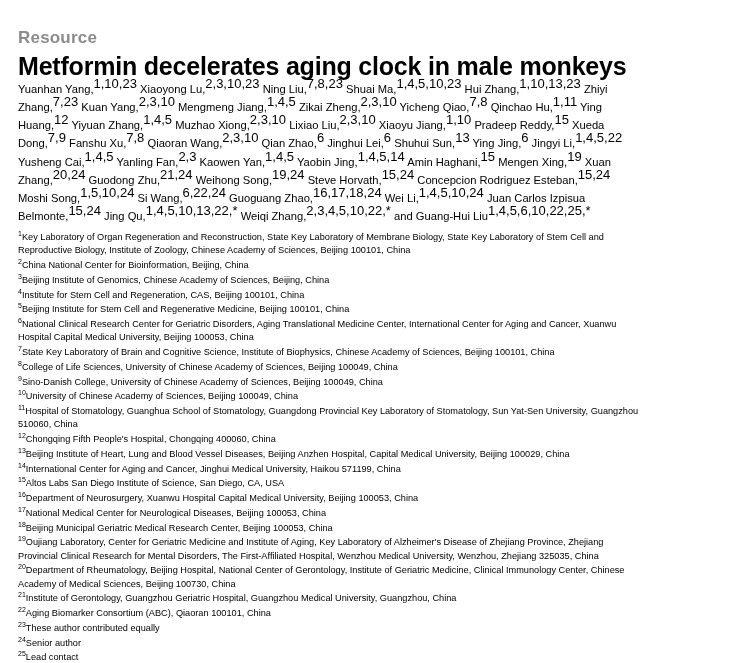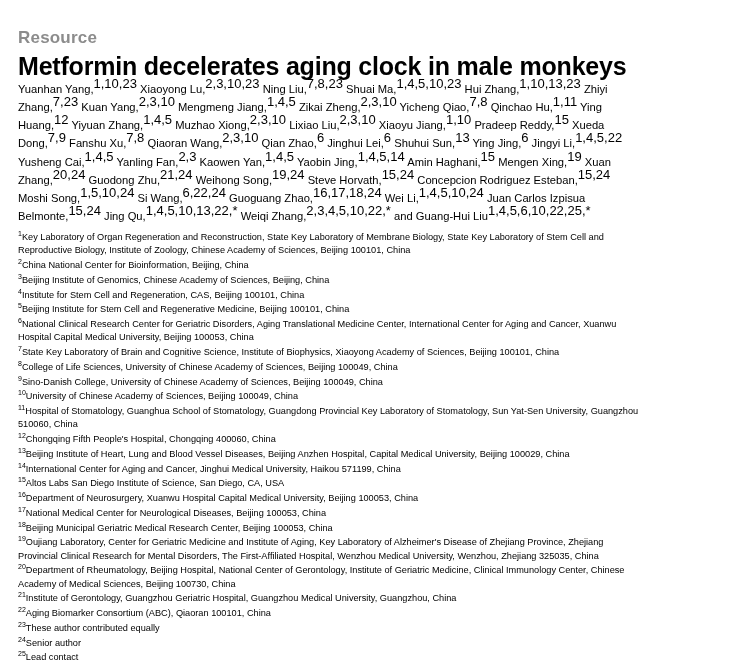--- a/index.html
+++ b/index.html
@@ -88,21 +88,21 @@
 
   <div class="authors" id="author-list"><span>Yuanhan Yang,</span><span class="sup">1,10,23</span> <span>Xiaoyong Lu,</span><span class="sup">2,3,10,23</span> <span>Ning Liu,</span><span class="sup">7,8,23</span> <span>Shuai Ma,</span><span class="sup">1,4,5,10,23</span> <span>Hui Zhang,</span><span class="sup">1,10,13,23</span> <span>Zhiyi Zhang,</span><span class="sup">7,23</span> <span>Kuan Yang,</span><span class="sup">2,3,10</span> <span>Mengmeng Jiang,</span><span class="sup">1,4,5</span> <span>Zikai Zheng,</span><span class="sup">2,3,10</span> <span>Yicheng Qiao,</span><span class="sup">7,8</span> <span>Qinchao Hu,</span><span class="sup">1,11</span> <span>Ying Huang,</span><span class="sup">12</span> <span>Yiyuan Zhang,</span><span class="sup">1,4,5</span> <span>Muzhao Xiong,</span><span class="sup">2,3,10</span> <span>Lixiao Liu,</span><span class="sup">2,3,10</span> <span>Xiaoyu Jiang,</span><span class="sup">1,10</span> <span>Pradeep Reddy,</span><span class="sup">15</span> <span>Xueda Dong,</span><span class="sup">7,9</span> <span>Fanshu Xu,</span><span class="sup">7,8</span> <span>Qiaoran Wang,</span><span class="sup">2,3,10</span> <span>Qian Zhao,</span><span class="sup">6</span> <span>Jinghui Lei,</span><span class="sup">6</span> <span>Shuhui Sun,</span><span class="sup">13</span> <span>Ying Jing,</span><span class="sup">6</span> <span>Jingyi Li,</span><span class="sup">1,4,5,22</span> <span>Yusheng Cai,</span><span class="sup">1,4,5</span> <span>Yanling Fan,</span><span class="sup">2,3</span> <span>Kaowen Yan,</span><span class="sup">1,4,5</span> <span>Yaobin Jing,</span><span class="sup">1,4,5,14</span> <span>Amin Haghani,</span><span class="sup">15</span> <span>Mengen Xing,</span><span class="sup">19</span> <span>Xuan Zhang,</span><span class="sup">20,24</span> <span>Guodong Zhu,</span><span class="sup">21,24</span> <span>Weihong Song,</span><span class="sup">19,24</span> <span>Steve Horvath,</span><span class="sup">15,24</span> <span>Concepcion Rodriguez Esteban,</span><span class="sup">15,24</span> <span>Moshi Song,</span><span class="sup">1,5,10,24</span> <span>Si Wang,</span><span class="sup">6,22,24</span> <span>Guoguang Zhao,</span><span class="sup">16,17,18,24</span> <span>Wei Li,</span><span class="sup">1,4,5,10,24</span> <span>Juan Carlos Izpisua Belmonte,</span><span class="sup">15,24</span> <span>Jing Qu,</span><span class="sup">1,4,5,10,13,22,*</span> <span>Weiqi Zhang,</span><span class="sup">2,3,4,5,10,22,*</span> <span>and Guang-Hui Liu</span><span class="sup">1,4,5,6,10,22,25,*</span> </div>
 
   <div class="affiliations" id="affiliation-list">
       <div class="aff"><span class="sup">1</span><span>Key Laboratory of Organ Regeneration and Reconstruction, State Key Laboratory of Membrane Biology, State Key Laboratory of Stem Cell and Reproductive Biology, Institute of Zoology, Chinese Academy of Sciences, Beijing 100101, China</span></div>
       <div class="aff"><span class="sup">2</span><span>China National Center for Bioinformation, Beijing, China</span></div>
       <div class="aff"><span class="sup">3</span><span>Beijing Institute of Genomics, Chinese Academy of Sciences, Beijing, China</span></div>
       <div class="aff"><span class="sup">4</span><span>Institute for Stem Cell and Regeneration, CAS, Beijing 100101, China</span></div>
       <div class="aff"><span class="sup">5</span><span>Beijing Institute for Stem Cell and Regenerative Medicine, Beijing 100101, China</span></div>
       <div class="aff"><span class="sup">6</span><span>National Clinical Research Center for Geriatric Disorders, Aging Translational Medicine Center, International Center for Aging and Cancer, Xuanwu Hospital Capital Medical University, Beijing 100053, China</span></div>
-      <div class="aff"><span class="sup">7</span><span>State Key Laboratory of Brain and Cognitive Science, Institute of Biophysics, Xiaoyong Academy of Sciences, Beijing 100101, China</span></div>
+      <div class="aff"><span class="sup">7</span><span>State Key Laboratory of Brain and Cognitive Science, Institute of Biophysics, Chinese Academy of Sciences, Beijing 100101, China</span></div>
       <div class="aff"><span class="sup">8</span><span>College of Life Sciences, University of Chinese Academy of Sciences, Beijing 100049, China</span></div>
       <div class="aff"><span class="sup">9</span><span>Sino-Danish College, University of Chinese Academy of Sciences, Beijing 100049, China</span></div>
       <div class="aff"><span class="sup">10</span><span>University of Chinese Academy of Sciences, Beijing 100049, China</span></div>
       <div class="aff"><span class="sup">11</span><span>Hospital of Stomatology, Guanghua School of Stomatology, Guangdong Provincial Key Laboratory of Stomatology, Sun Yat-Sen University, Guangzhou 510060, China</span></div>
       <div class="aff"><span class="sup">12</span><span>Chongqing Fifth People's Hospital, Chongqing 400060, China</span></div>
       <div class="aff"><span class="sup">13</span><span>Beijing Institute of Heart, Lung and Blood Vessel Diseases, Beijing Anzhen Hospital, Capital Medical University, Beijing 100029, China</span></div>
       <div class="aff"><span class="sup">14</span><span>International Center for Aging and Cancer, Jinghui Medical University, Haikou 571199, China</span></div>
       <div class="aff"><span class="sup">15</span><span>Altos Labs San Diego Institute of Science, San Diego, CA, USA</span></div>
       <div class="aff"><span class="sup">16</span><span>Department of Neurosurgery, Xuanwu Hospital Capital Medical University, Beijing 100053, China</span></div>
       <div class="aff"><span class="sup">17</span><span>National Medical Center for Neurological Diseases, Beijing 100053, China</span></div>

